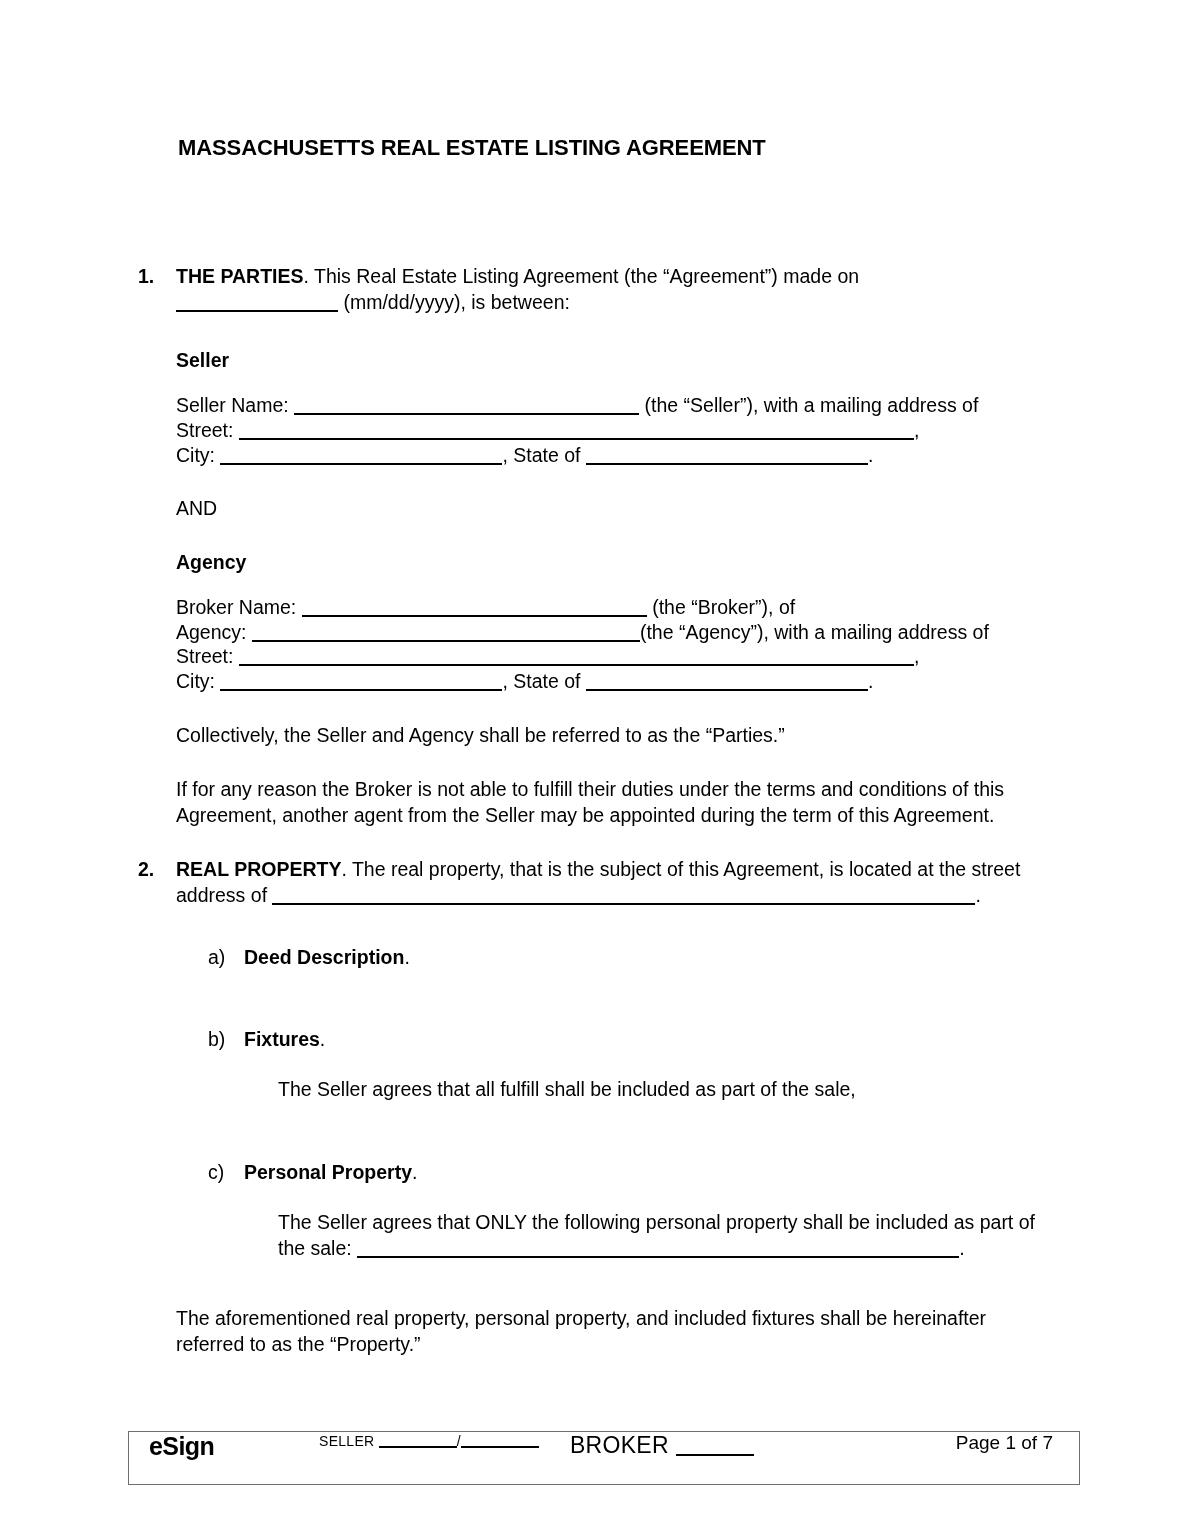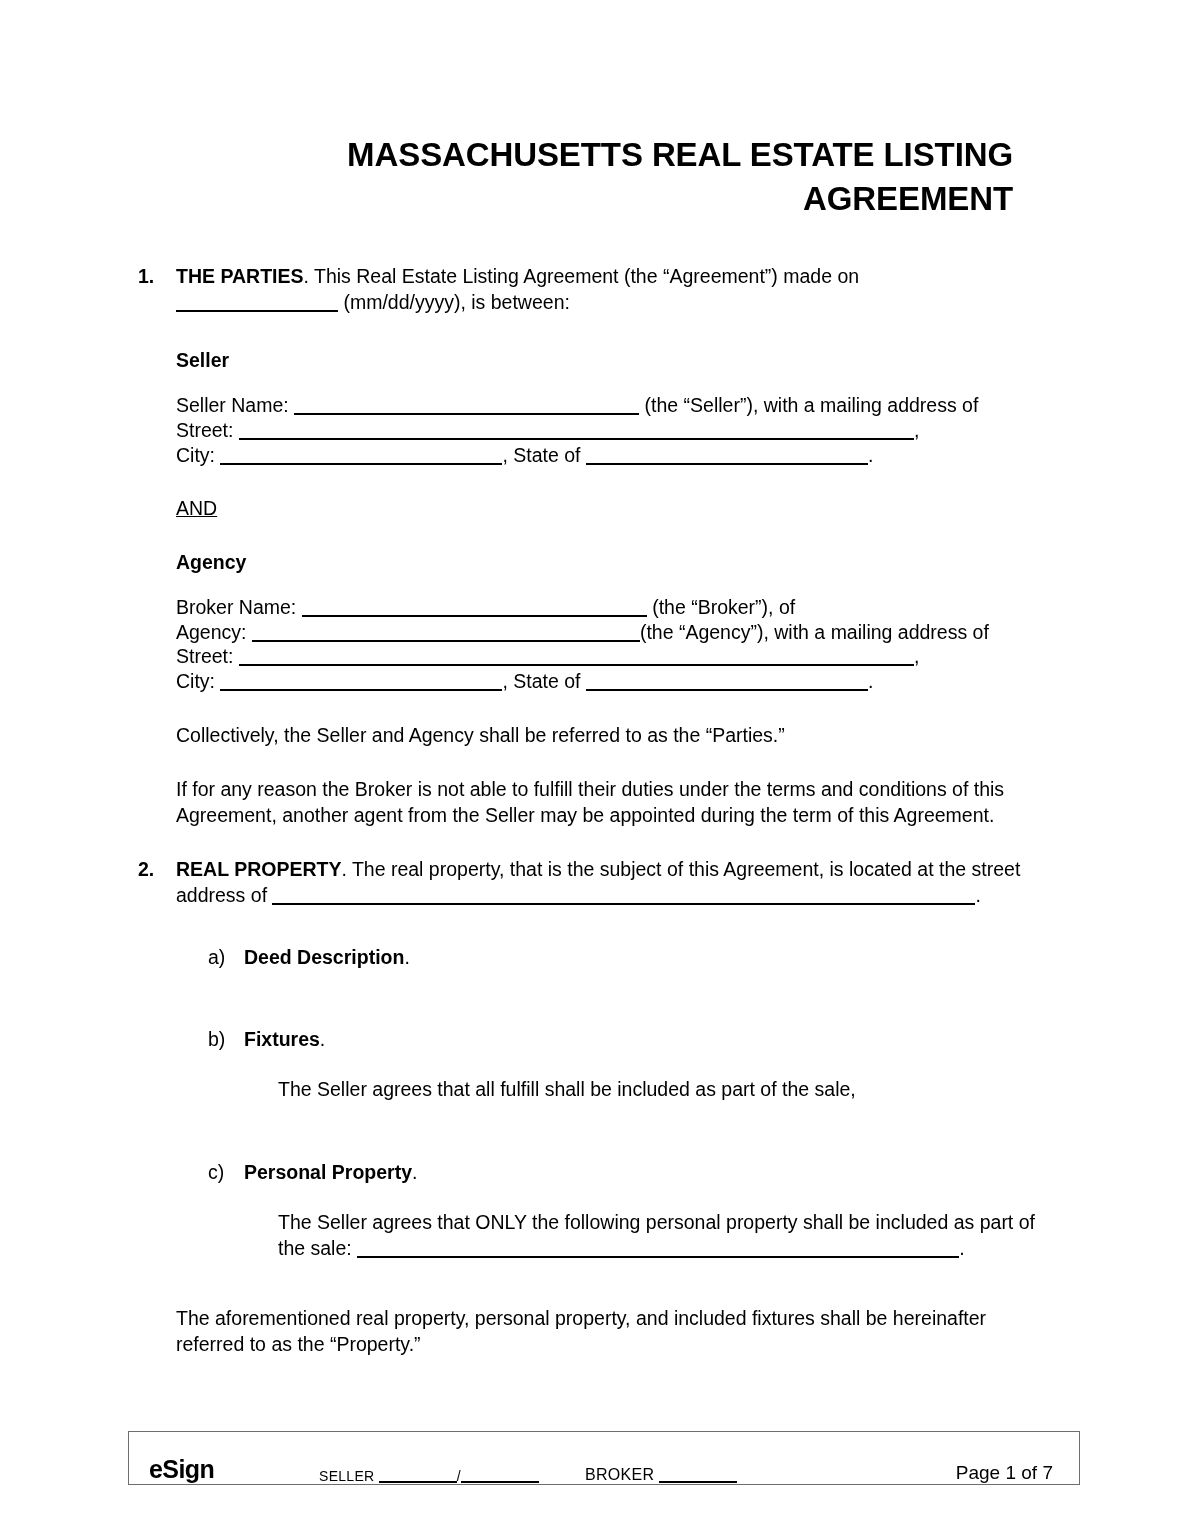--- a/index.html
+++ b/index.html
@@ -19,22 +19,22 @@
     overflow: hidden;
     box-sizing: border-box;
   }
 
   
   .doc-title {
     position: absolute;
     left: 178px;
     top: 133px;
     width: 835px;
-    text-align: right;
-    font-size: 33px;
+    text-align: left;
+    font-size: 22px;
     font-weight: bold;
     line-height: 1.33;
     letter-spacing: -0.1px;
   }
 
   
   .body-area {
     position: absolute;
     left: 0;
     top: 263px;
@@ -68,21 +68,20 @@
     line-height: 1.34;
     margin-left: 176px;
     width: 872px;
   }
   .para.tight { line-height: 1.26; }
 
   .sub-head {
     font-weight: bold;
   }
   .underline-txt {
-    text-decoration: underline;
     margin-top: 32px;
   }
 
   
   .ln {
     display: inline-block;
     border-bottom: 2.2px solid #000;
     vertical-align: -3px;
     height: 15px;
   }
@@ -119,39 +118,39 @@
   
   .footer {
     position: absolute;
     left: 128px;
     top: 1431px;
     width: 952px;
     height: 54px;
     border: 1.5px solid #6e6e6e;
     box-sizing: border-box;
     display: flex;
-    align-items: flex-end;
+    align-items: flex-start;
   }
   .footer-logo {
     font-size: 25px;
     font-weight: bold;
     letter-spacing: -0.6px;
     margin-left: 20px;
     width: 170px;
   }
   .footer-sig {
     font-size: 14px;
     letter-spacing: 0.3px;
     white-space: nowrap;
   }
   .footer-sig .ln { vertical-align: -2px; height: 14px; }
   .footer-broker {
-    font-size: 16px;
+    font-size: 23px;
     letter-spacing: 0.3px;
-    margin-left: 46px;
+    margin-left: 31px;
     white-space: nowrap;
   }
   .footer-page {
     font-size: 19px;
     margin-left: auto;
     margin-right: 26px;
     white-space: nowrap;
   }
 </style>
 </head>

